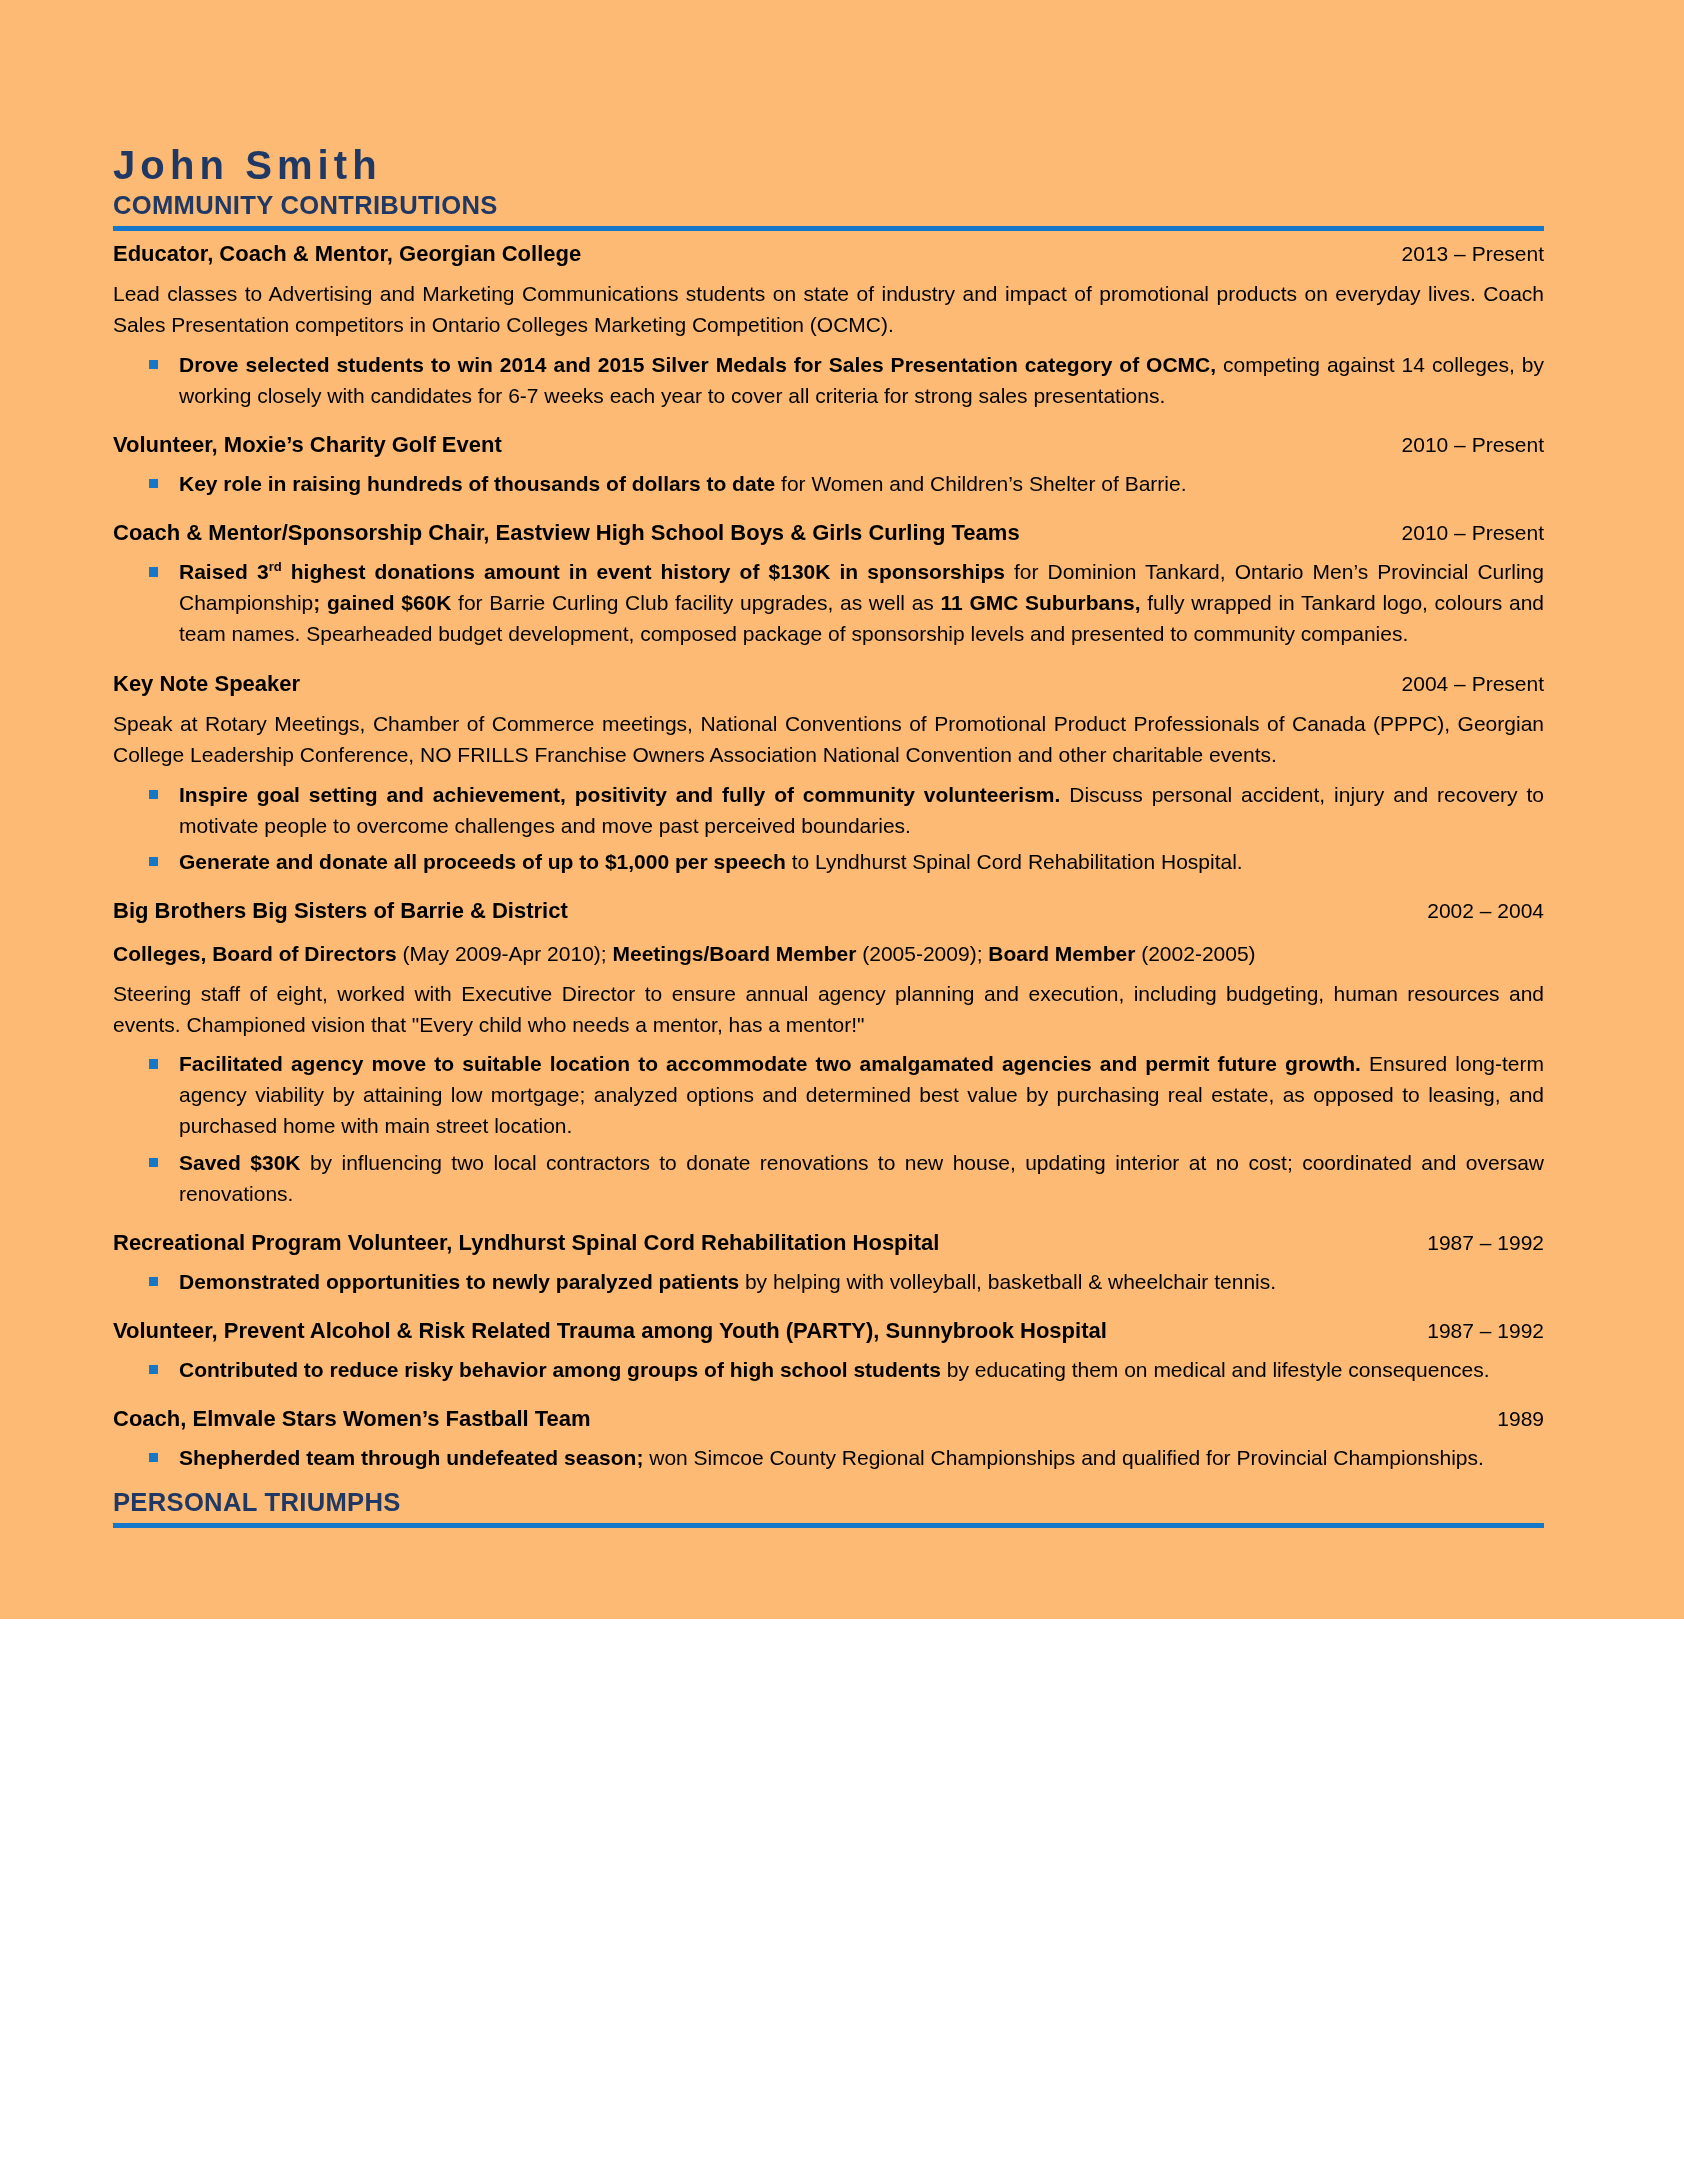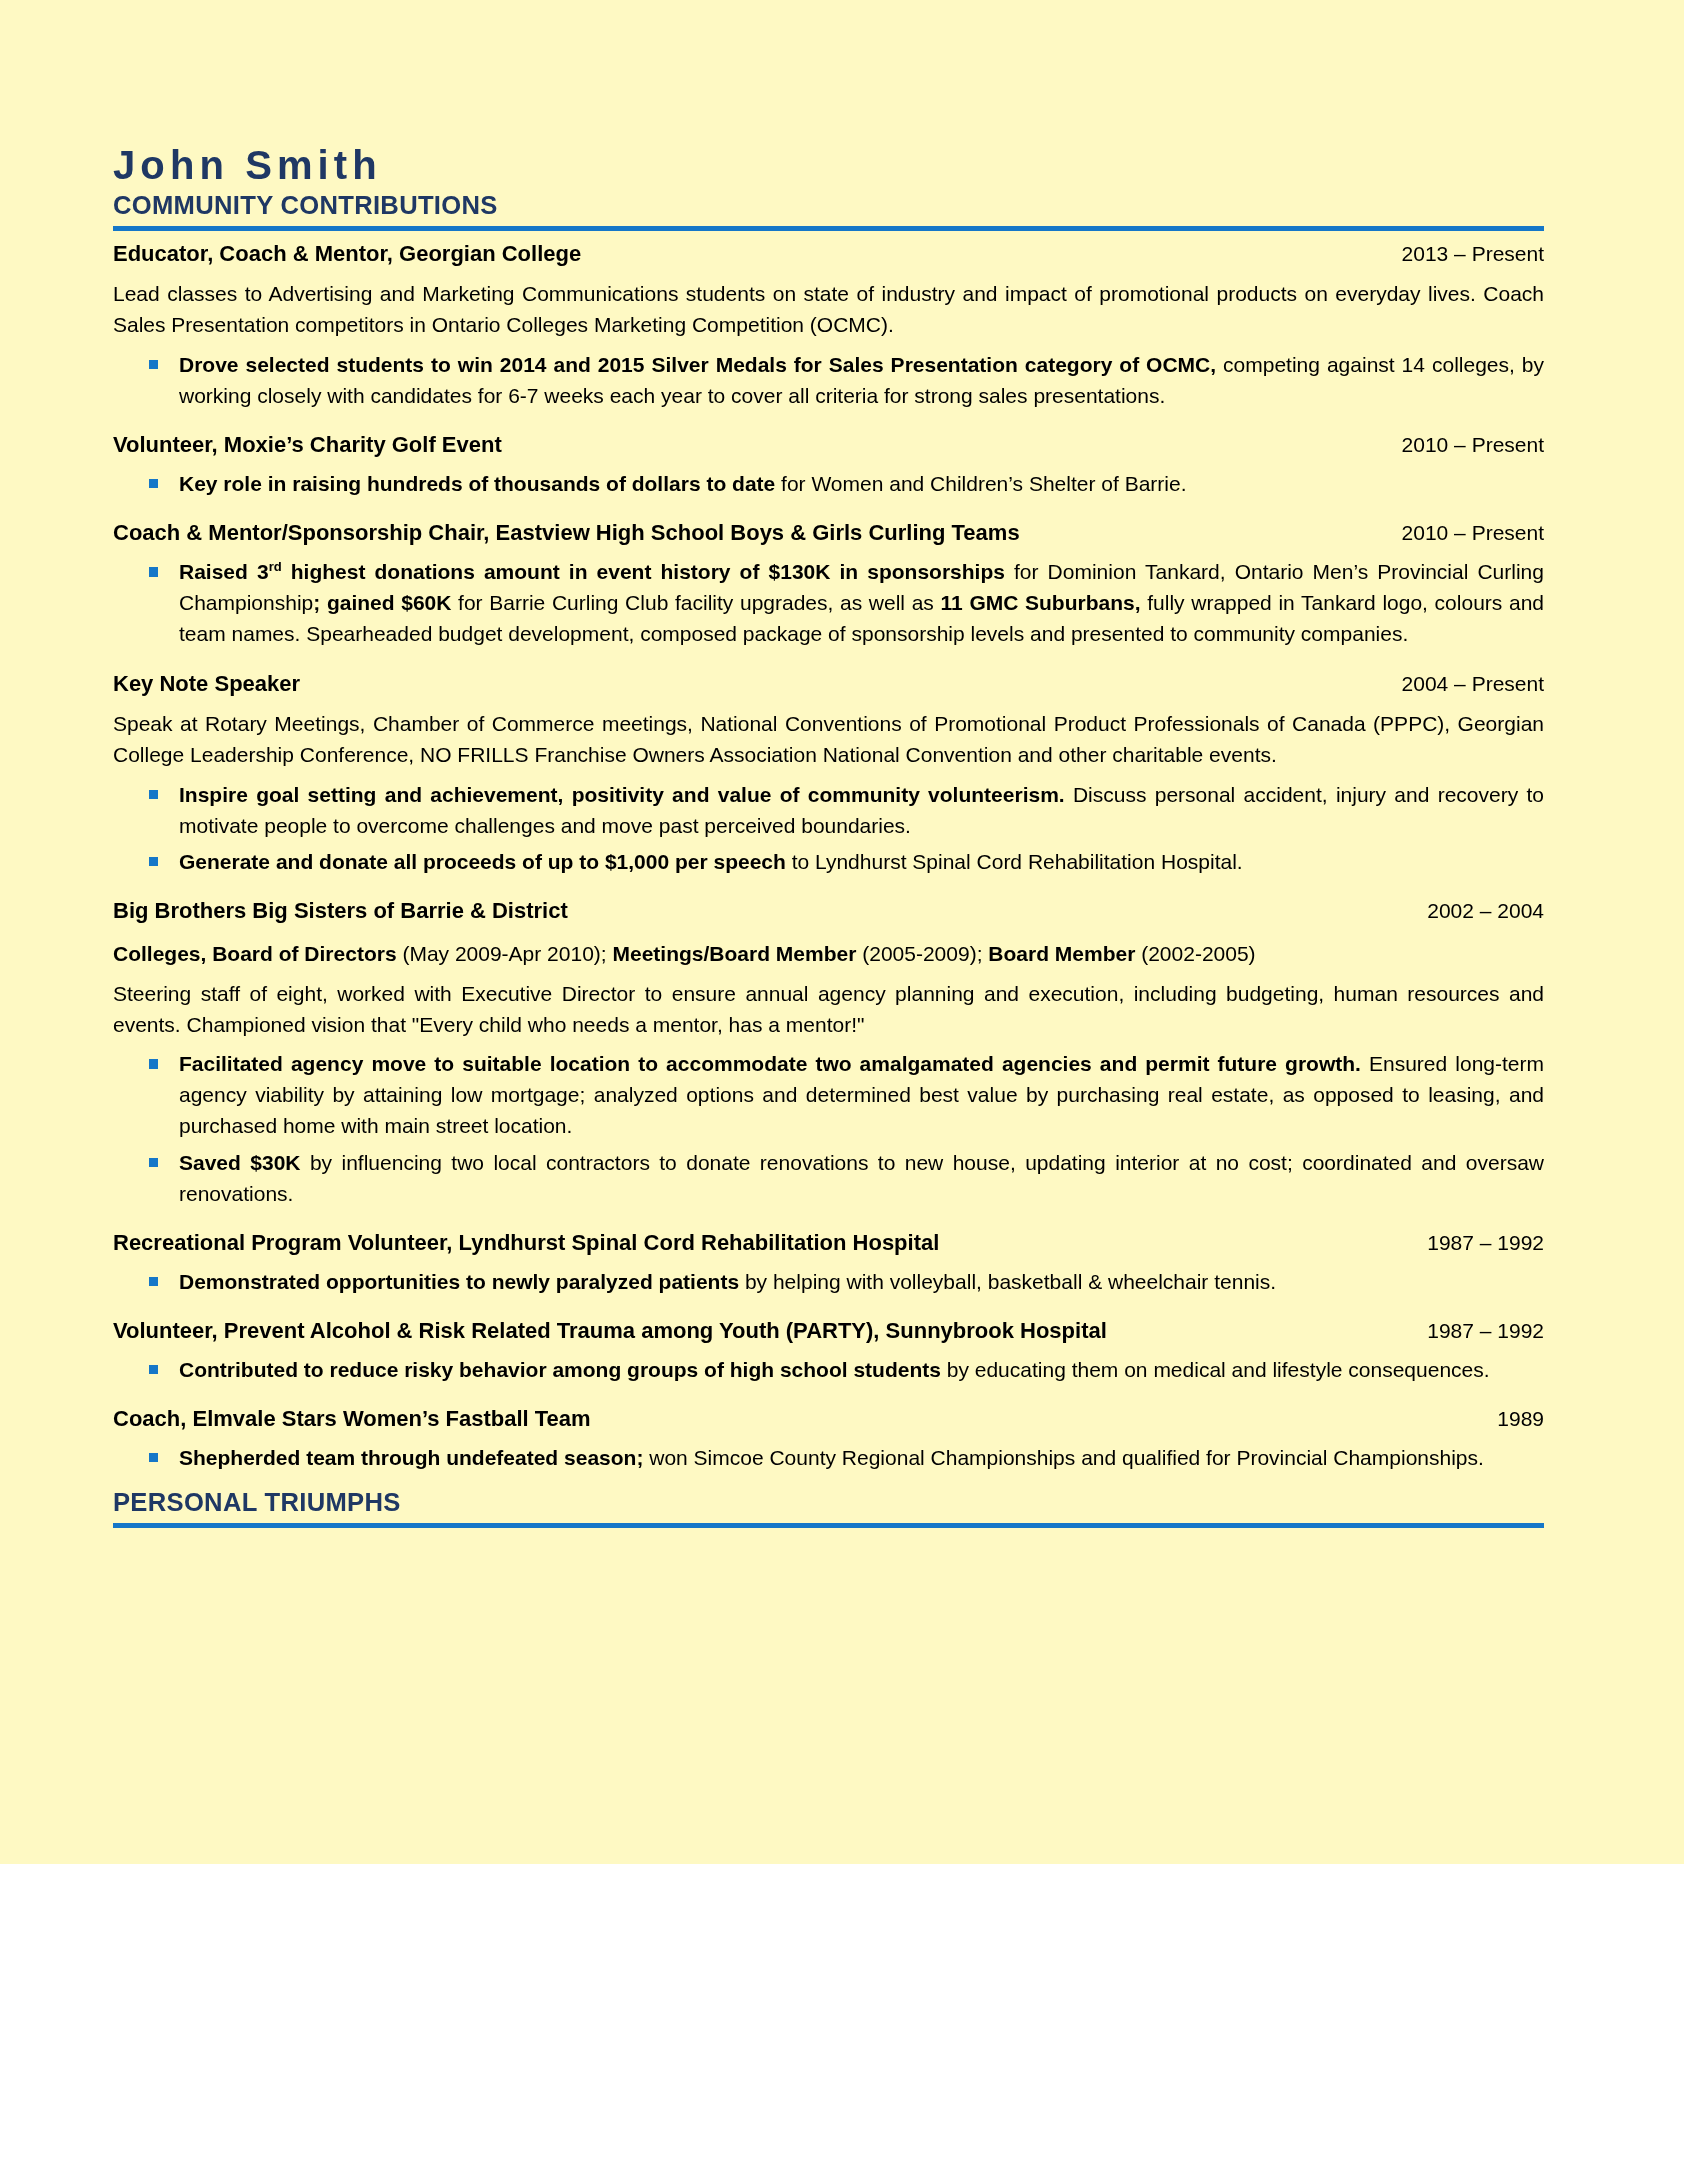--- a/index.html
+++ b/index.html
@@ -7,22 +7,22 @@
     padding: 0;
     background: #ffffff;
   }
   body {
     font-family: "Liberation Sans", sans-serif;
     color: #000000;
   }
   .page {
     position: relative;
     width: 1685px;
-    height: 1864px;
-    background: #fef9c3;
+    height: 1619px;
+    background: #fdba74;
     box-sizing: border-box;
     padding: 0;
     overflow: hidden;
   }
   .content {
     position: absolute;
     left: 113px;
     top: 143px;
     width: 1431px;
   }
@@ -198,21 +198,21 @@
             <li><span class="sq"></span><span><span class="b">Raised 3<sup>rd</sup> highest donations amount in event history of $130K in sponsorships</span> for Dominion Tankard, Ontario Men’s Provincial Curling Championship<span class="b">; gained $60K</span> for Barrie Curling Club facility upgrades, as well as <span class="b">11 GMC Suburbans,</span> fully wrapped in Tankard logo, colours and team names. Spearheaded budget development, composed package of sponsorship levels and presented to community companies.</span></li>
           </ul>
         </div>
         <div class="entry">
           <div class="entry-head">
             <div class="entry-title">Key Note Speaker</div>
             <div class="entry-date">2004 – Present</div>
           </div>
           <div class="para">Speak at Rotary Meetings, Chamber of Commerce meetings, National Conventions of Promotional Product Professionals of Canada (PPPC), Georgian College Leadership Conference, NO FRILLS Franchise Owners Association National Convention and other charitable events.</div>
           <ul class="bullets">
-            <li><span class="sq"></span><span><span class="b">Inspire goal setting and achievement, positivity and value of community volunteerism.</span> Discuss personal accident, injury and recovery to motivate people to overcome challenges and move past perceived boundaries.</span></li>
+            <li><span class="sq"></span><span><span class="b">Inspire goal setting and achievement, positivity and fully of community volunteerism.</span> Discuss personal accident, injury and recovery to motivate people to overcome challenges and move past perceived boundaries.</span></li>
             <li><span class="sq"></span><span><span class="b">Generate and donate all proceeds of up to $1,000 per speech</span> to Lyndhurst Spinal Cord Rehabilitation Hospital.</span></li>
           </ul>
         </div>
         <div class="entry">
           <div class="entry-head">
             <div class="entry-title">Big Brothers Big Sisters of Barrie &amp; District</div>
             <div class="entry-date">2002 – 2004</div>
           </div>
           <div class="entry-sub"><b>Colleges, Board of Directors</b> (May 2009-Apr 2010); <b>Meetings/Board Member</b> (2005-2009); <b>Board Member</b> (2002-2005)</div>
           <div class="para tight">Steering staff of eight, worked with Executive Director to ensure annual agency planning and execution, including budgeting, human resources and events. Championed vision that "Every child who needs a mentor, has a mentor!"</div>

